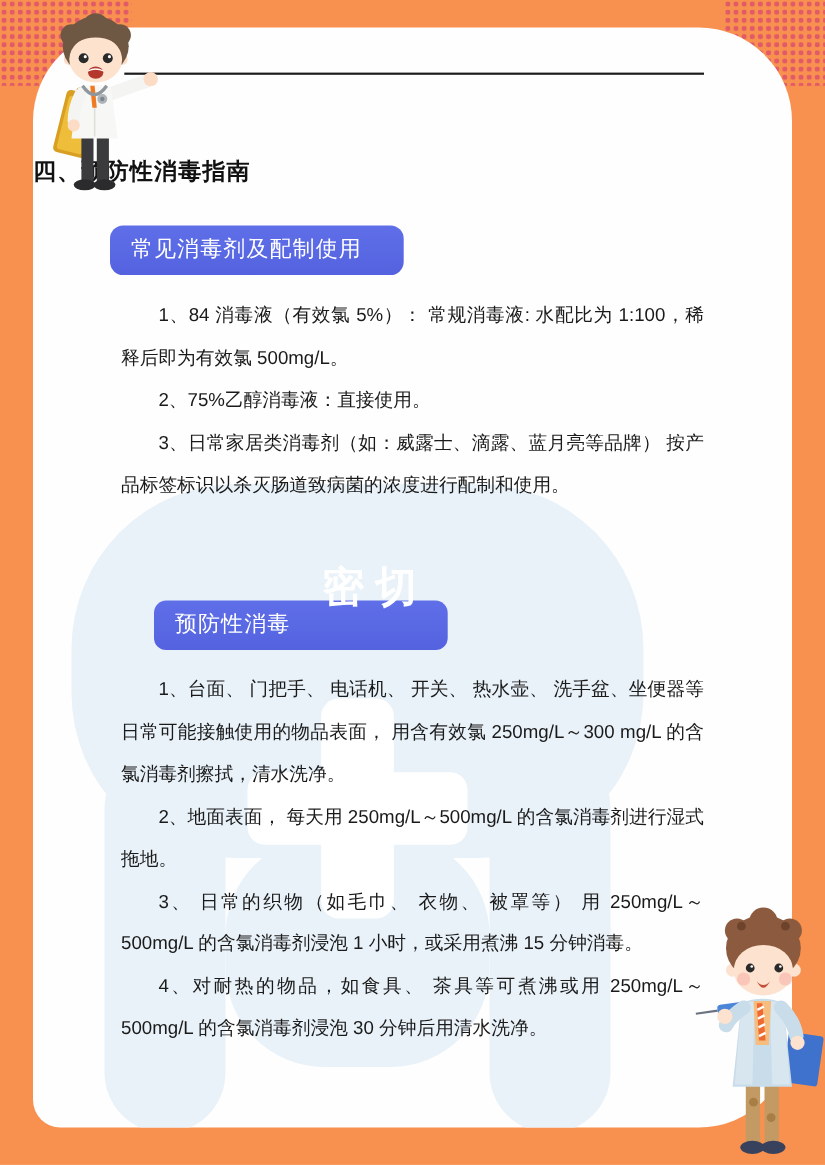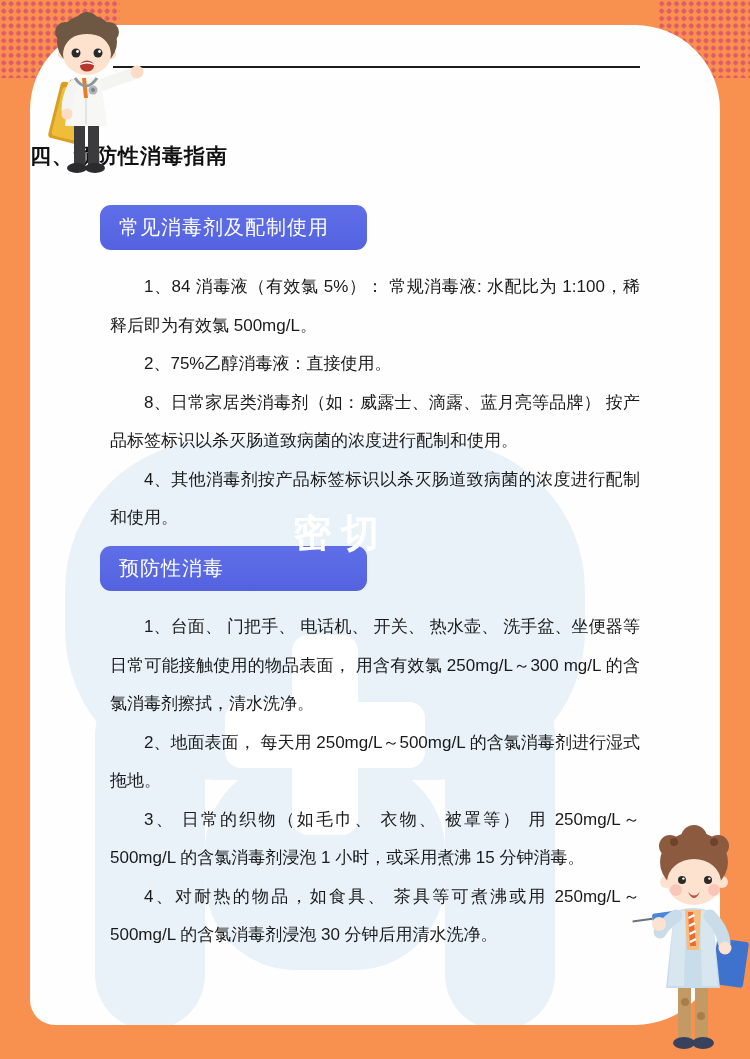--- a/index.html
+++ b/index.html
@@ -28,22 +28,22 @@
   .page-title{
     position:absolute;left:0;top:117px;width:690px;text-align:left;
     font-size:21px;font-weight:bold;color:#111;letter-spacing:1px;
   }
   .badge{
     position:absolute;left:70px;width:267px;height:45px;
     background:linear-gradient(180deg,#5F6FE8 0%,#5462DF 100%);
     border-radius:11px;color:#fff;font-size:20px;line-height:45px;
     padding-left:19px;box-sizing:border-box;letter-spacing:1px;
   }
-  .badge1{top:180px;}
-  .badge2{top:521px;}
+  .badge1{top:180px;border-radius:12px;}
+  .badge2{top:521px;margin-left:40px;}
   .textblock{
     position:absolute;left:80px;width:530px;
     font-size:17px;line-height:38.5px;color:#1a1a1a;text-align:justify;
     z-index:4;
   }
   .textblock p{margin:0;text-indent:2em;}
   .block1{top:243px;}
   .block2{top:583px;}
 
   
@@ -82,22 +82,21 @@
 
   <div class="top-rule"></div>
 
   <div class="page-title">四、预防性消毒指南</div>
 
   <div class="badge badge1">常见消毒剂及配制使用</div>
 
   <div class="textblock block1">
     <p>1、84 消毒液（有效氯 5%）： 常规消毒液: 水配比为 1:100，稀释后即为有效氯 500mg/L。</p>
     <p>2、75%乙醇消毒液：直接使用。</p>
-    <p>8、日常家居类消毒剂（如：威露士、滴露、蓝月亮等品牌） 按产品标签标识以杀灭肠道致病菌的浓度进行配制和使用。</p>
-    <p>4、其他消毒剂按产品标签标识以杀灭肠道致病菌的浓度进行配制和使用。</p>
+    <p>3、日常家居类消毒剂（如：威露士、滴露、蓝月亮等品牌） 按产品标签标识以杀灭肠道致病菌的浓度进行配制和使用。</p>
   </div>
 
   <div class="badge badge2">预防性消毒</div>
 
   <div class="textblock block2">
     <p>1、台面、 门把手、 电话机、 开关、 热水壶、 洗手盆、坐便器等日常可能接触使用的物品表面， 用含有效氯 250mg/L～300 mg/L 的含氯消毒剂擦拭，清水洗净。</p>
     <p>2、地面表面， 每天用 250mg/L～500mg/L 的含氯消毒剂进行湿式拖地。</p>
     <p>3、 日常的织物（如毛巾、 衣物、 被罩等） 用 250mg/L～500mg/L 的含氯消毒剂浸泡 1 小时，或采用煮沸 15 分钟消毒。</p>
     <p>4、对耐热的物品，如食具、 茶具等可煮沸或用 250mg/L～500mg/L 的含氯消毒剂浸泡 30 分钟后用清水洗净。</p>
   </div>

